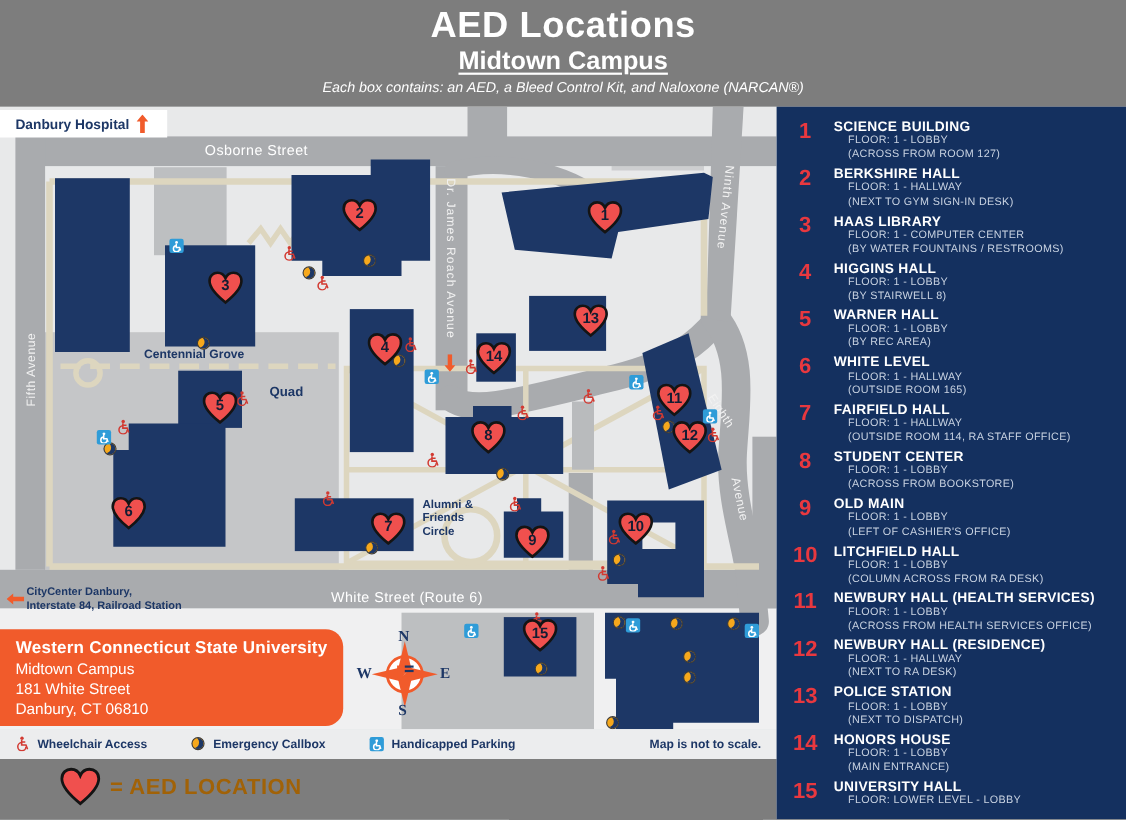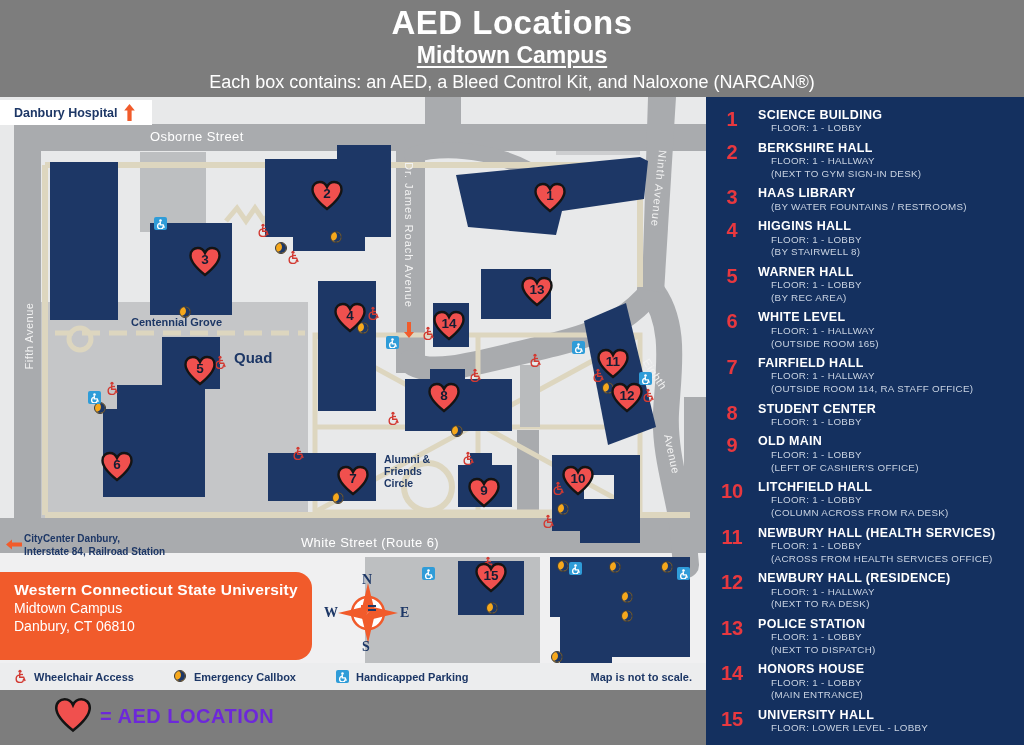--- a/index.html
+++ b/index.html
@@ -5,21 +5,21 @@
   html,body{margin:0;padding:0;background:#555;}
   #page{position:relative;width:1024px;height:745px;overflow:hidden;
         font-family:"Liberation Sans","DejaVu Sans",sans-serif;background:#e8e9ea;}
 
   
   .header{position:absolute;left:0;top:0;width:1024px;height:97px;background:#7d7d7d;
           color:#fff;text-align:center;}
   .header .title{font-size:33px;font-weight:800;letter-spacing:.5px;margin-top:4px;}
   .header .subtitle{font-size:23px;font-weight:700;margin-top:0px;}
   .header .subtitle span{text-decoration:underline;text-decoration-thickness:2px;text-underline-offset:3px;}
-  .header .tagline{font-size:18px;margin-top:3px;}
+  .header .tagline{font-size:13px;font-style:italic;margin-top:3px;}
 
   
   .sidebar{position:absolute;left:706px;top:97px;width:318px;height:648px;background:#14305f;
            display:flex;flex-direction:column;justify-content:space-between;
            padding:11px 4px 10px 0;box-sizing:border-box;}
   .loc{display:flex;align-items:flex-start;}
   .loc-num{flex:0 0 52px;text-align:center;color:#e8383f;font-size:20px;font-weight:800;line-height:1;padding-top:1px;}
   .loc-body{flex:1;}
   .loc-name{color:#fff;font-size:12.5px;font-weight:800;letter-spacing:.3px;line-height:1.15;}
   .loc-sub{color:#c9d3e2;font-size:9.8px;letter-spacing:.3px;line-height:1.3;padding-left:13px;}
@@ -61,21 +61,21 @@
   
   .legend{position:absolute;left:0;top:663px;width:706px;height:27px;background:#ecedee;
           display:flex;align-items:center;font-size:11px;color:#1d3766;font-weight:700;}
   .legend .item{display:flex;align-items:center;gap:6px;margin-left:14px;}
   .legend .item .ic{position:relative;width:14px;height:15px;}
   .legend .note{margin-left:auto;margin-right:14px;font-weight:700;font-size:11px;}
   .legend .ic .wc,.legend .ic .cb,.legend .ic .pk{position:absolute;left:0;top:1px;}
 
   
   .bottomband{position:absolute;left:0;top:690px;width:706px;height:55px;background:#7d7d7d;}
-  .aedlegend{position:absolute;left:100px;top:705px;font-size:20px;font-weight:800;color:#6d28d9;letter-spacing:.5px;}
+  .aedlegend{position:absolute;left:100px;top:705px;font-size:20px;font-weight:800;color:#a16207;letter-spacing:.5px;}
   .bigheart{position:absolute;left:53px;top:697px;}
 </style>
 </head>
 <body>
 <div id="page">
 
   <div class="header">
     <div class="title">AED Locations</div>
     <div class="subtitle"><span>Midtown Campus</span></div>
     <div class="tagline">Each box contains: an AED, a Bleed Control Kit, and Naloxone (NARCAN®)</div>
@@ -147,29 +147,29 @@
     </g>
   </svg>
 
   <div class="danbury">
     <span>Danbury Hospital</span>
     <svg class="up" width="11" height="17" viewBox="0 0 10 16">
         <path d="M5 0 L10 6 H7 V16 H3 V6 H0 Z" fill="#f15b2b"></path>
       </svg>
   </div>
 
-  <div class="maplabel street-label" style="left:150px;top:129px;width:130px;text-align:left;">Osborne Street</div>
+  <div class="maplabel street-label" style="left:150px;top:129px;width:130px;text-align:right;">Osborne Street</div>
   <div class="maplabel street-label-v rot" style="left:-17px;top:330px;width:92px;text-align:center;transform:rotate(-90deg);">Fifth Avenue</div>
   <div class="maplabel street-label-v" style="left:403px;top:162px;writing-mode:vertical-rl;letter-spacing:1px;">Dr. James Roach Avenue</div>
   <div class="maplabel street-label-v" style="left:653px;top:150px;writing-mode:vertical-rl;transform:rotate(6deg);letter-spacing:1px;">Ninth Avenue</div>
   <div class="maplabel street-label-v rot" style="left:638px;top:368px;transform:rotate(57deg);">Eighth</div>
   <div class="maplabel street-label-v rot" style="left:652px;top:448px;transform:rotate(78deg);">Avenue</div>
   <div class="maplabel street-label" style="left:280px;top:535px;width:180px;text-align:center;">White Street (Route 6)</div>
   <div class="maplabel" style="left:131px;top:316px;font-size:11px;font-weight:700;">Centennial Grove</div>
-  <div class="maplabel" style="left:234px;top:349px;font-size:15px;font-weight:700;">Quad</div>
+  <div class="maplabel" style="left:245px;top:349px;font-size:12px;font-weight:700;">Quad</div>
   <div class="maplabel" style="left:384px;top:453px;width:60px;font-size:10.5px;font-weight:700;white-space:normal;line-height:1.15;">Alumni &amp; Friends Circle</div>
   <div class="maplabel" style="left:24px;top:533px;font-size:10px;font-weight:700;line-height:1.25;">
     <div>CityCenter Danbury,</div>
     <div>Interstate 84, Railroad Station</div>
   </div>
   <svg class="arrow" style="left:6px;top:539px;" width="16" height="11" viewBox="0 0 16 10">
       <path d="M0 5 L6 0 V3 H16 V7 H6 V10 Z" fill="#f15b2b"></path>
     </svg>
   <svg class="arrow" style="left:404px;top:322px;" width="10" height="16" viewBox="0 0 10 16">
       <path d="M5 16 L0 10 H3 V0 H7 V10 H10 Z" fill="#f15b2b"></path>
@@ -438,20 +438,21 @@
   <div class="heart" style="left:474px;top:562px;">
       <svg width="34" height="32" viewBox="0 0 34 32">
         <path d="M17 29 C7 21 2.5 15 2.5 9.5 C2.5 4.5 6 2 9.8 2 C13 2 15.8 4.2 17 7 C18.2 4.2 21 2 24.2 2 C28 2 31.5 4.5 31.5 9.5 C31.5 15 27 21 17 29 Z" fill="#f0504e" stroke="#141414" stroke-width="2.4"></path>
       </svg>
       <span class="heart-num">15</span>
     </div>
 
   <div class="addr">
     <div class="l1">Western Connecticut State University</div>
     <div class="l">Midtown Campus</div>
+    <div class="l">181 White Street</div>
     <div class="l">Danbury, CT 06810</div>
   </div>
 
   <div class="legend">
     <div class="item">
       <span class="ic">
           <svg class="wc" style="left:0;top:0;" width="13" height="15" viewBox="0 0 20 22">
             <circle cx="10" cy="3" r="2.6" fill="#d23a32"></circle>
             <path d="M9.5 5.5 V13 H16 L18.5 19.5" stroke="#d23a32" stroke-width="2.4" fill="none"></path>
             <path d="M9.5 8.5 H15" stroke="#d23a32" stroke-width="2.2"></path>
@@ -486,34 +487,36 @@
       <path d="M17 29 C7 21 2.5 15 2.5 9.5 C2.5 4.5 6 2 9.8 2 C13 2 15.8 4.2 17 7 C18.2 4.2 21 2 24.2 2 C28 2 31.5 4.5 31.5 9.5 C31.5 15 27 21 17 29 Z" fill="#f0504e" stroke="#141414" stroke-width="2.2"></path>
     </svg>
   <div class="aedlegend">= AED LOCATION</div>
 
   <div class="sidebar">
     <div class="loc">
         <div class="loc-num">1</div>
         <div class="loc-body">
           <div class="loc-name">SCIENCE BUILDING</div>
           <div class="loc-sub">FLOOR: 1 - LOBBY</div>
+          <div class="loc-sub">(ACROSS FROM ROOM 127)</div>
         </div>
       </div>
     <div class="loc">
         <div class="loc-num">2</div>
         <div class="loc-body">
           <div class="loc-name">BERKSHIRE HALL</div>
           <div class="loc-sub">FLOOR: 1 - HALLWAY</div>
           <div class="loc-sub">(NEXT TO GYM SIGN-IN DESK)</div>
         </div>
       </div>
     <div class="loc">
         <div class="loc-num">3</div>
         <div class="loc-body">
           <div class="loc-name">HAAS LIBRARY</div>
+          <div class="loc-sub">FLOOR: 1 - COMPUTER CENTER</div>
           <div class="loc-sub">(BY WATER FOUNTAINS / RESTROOMS)</div>
         </div>
       </div>
     <div class="loc">
         <div class="loc-num">4</div>
         <div class="loc-body">
           <div class="loc-name">HIGGINS HALL</div>
           <div class="loc-sub">FLOOR: 1 - LOBBY</div>
           <div class="loc-sub">(BY STAIRWELL 8)</div>
         </div>
@@ -540,20 +543,21 @@
           <div class="loc-name">FAIRFIELD HALL</div>
           <div class="loc-sub">FLOOR: 1 - HALLWAY</div>
           <div class="loc-sub">(OUTSIDE ROOM 114, RA STAFF OFFICE)</div>
         </div>
       </div>
     <div class="loc">
         <div class="loc-num">8</div>
         <div class="loc-body">
           <div class="loc-name">STUDENT CENTER</div>
           <div class="loc-sub">FLOOR: 1 - LOBBY</div>
+          <div class="loc-sub">(ACROSS FROM BOOKSTORE)</div>
         </div>
       </div>
     <div class="loc">
         <div class="loc-num">9</div>
         <div class="loc-body">
           <div class="loc-name">OLD MAIN</div>
           <div class="loc-sub">FLOOR: 1 - LOBBY</div>
           <div class="loc-sub">(LEFT OF CASHIER'S OFFICE)</div>
         </div>
       </div>

